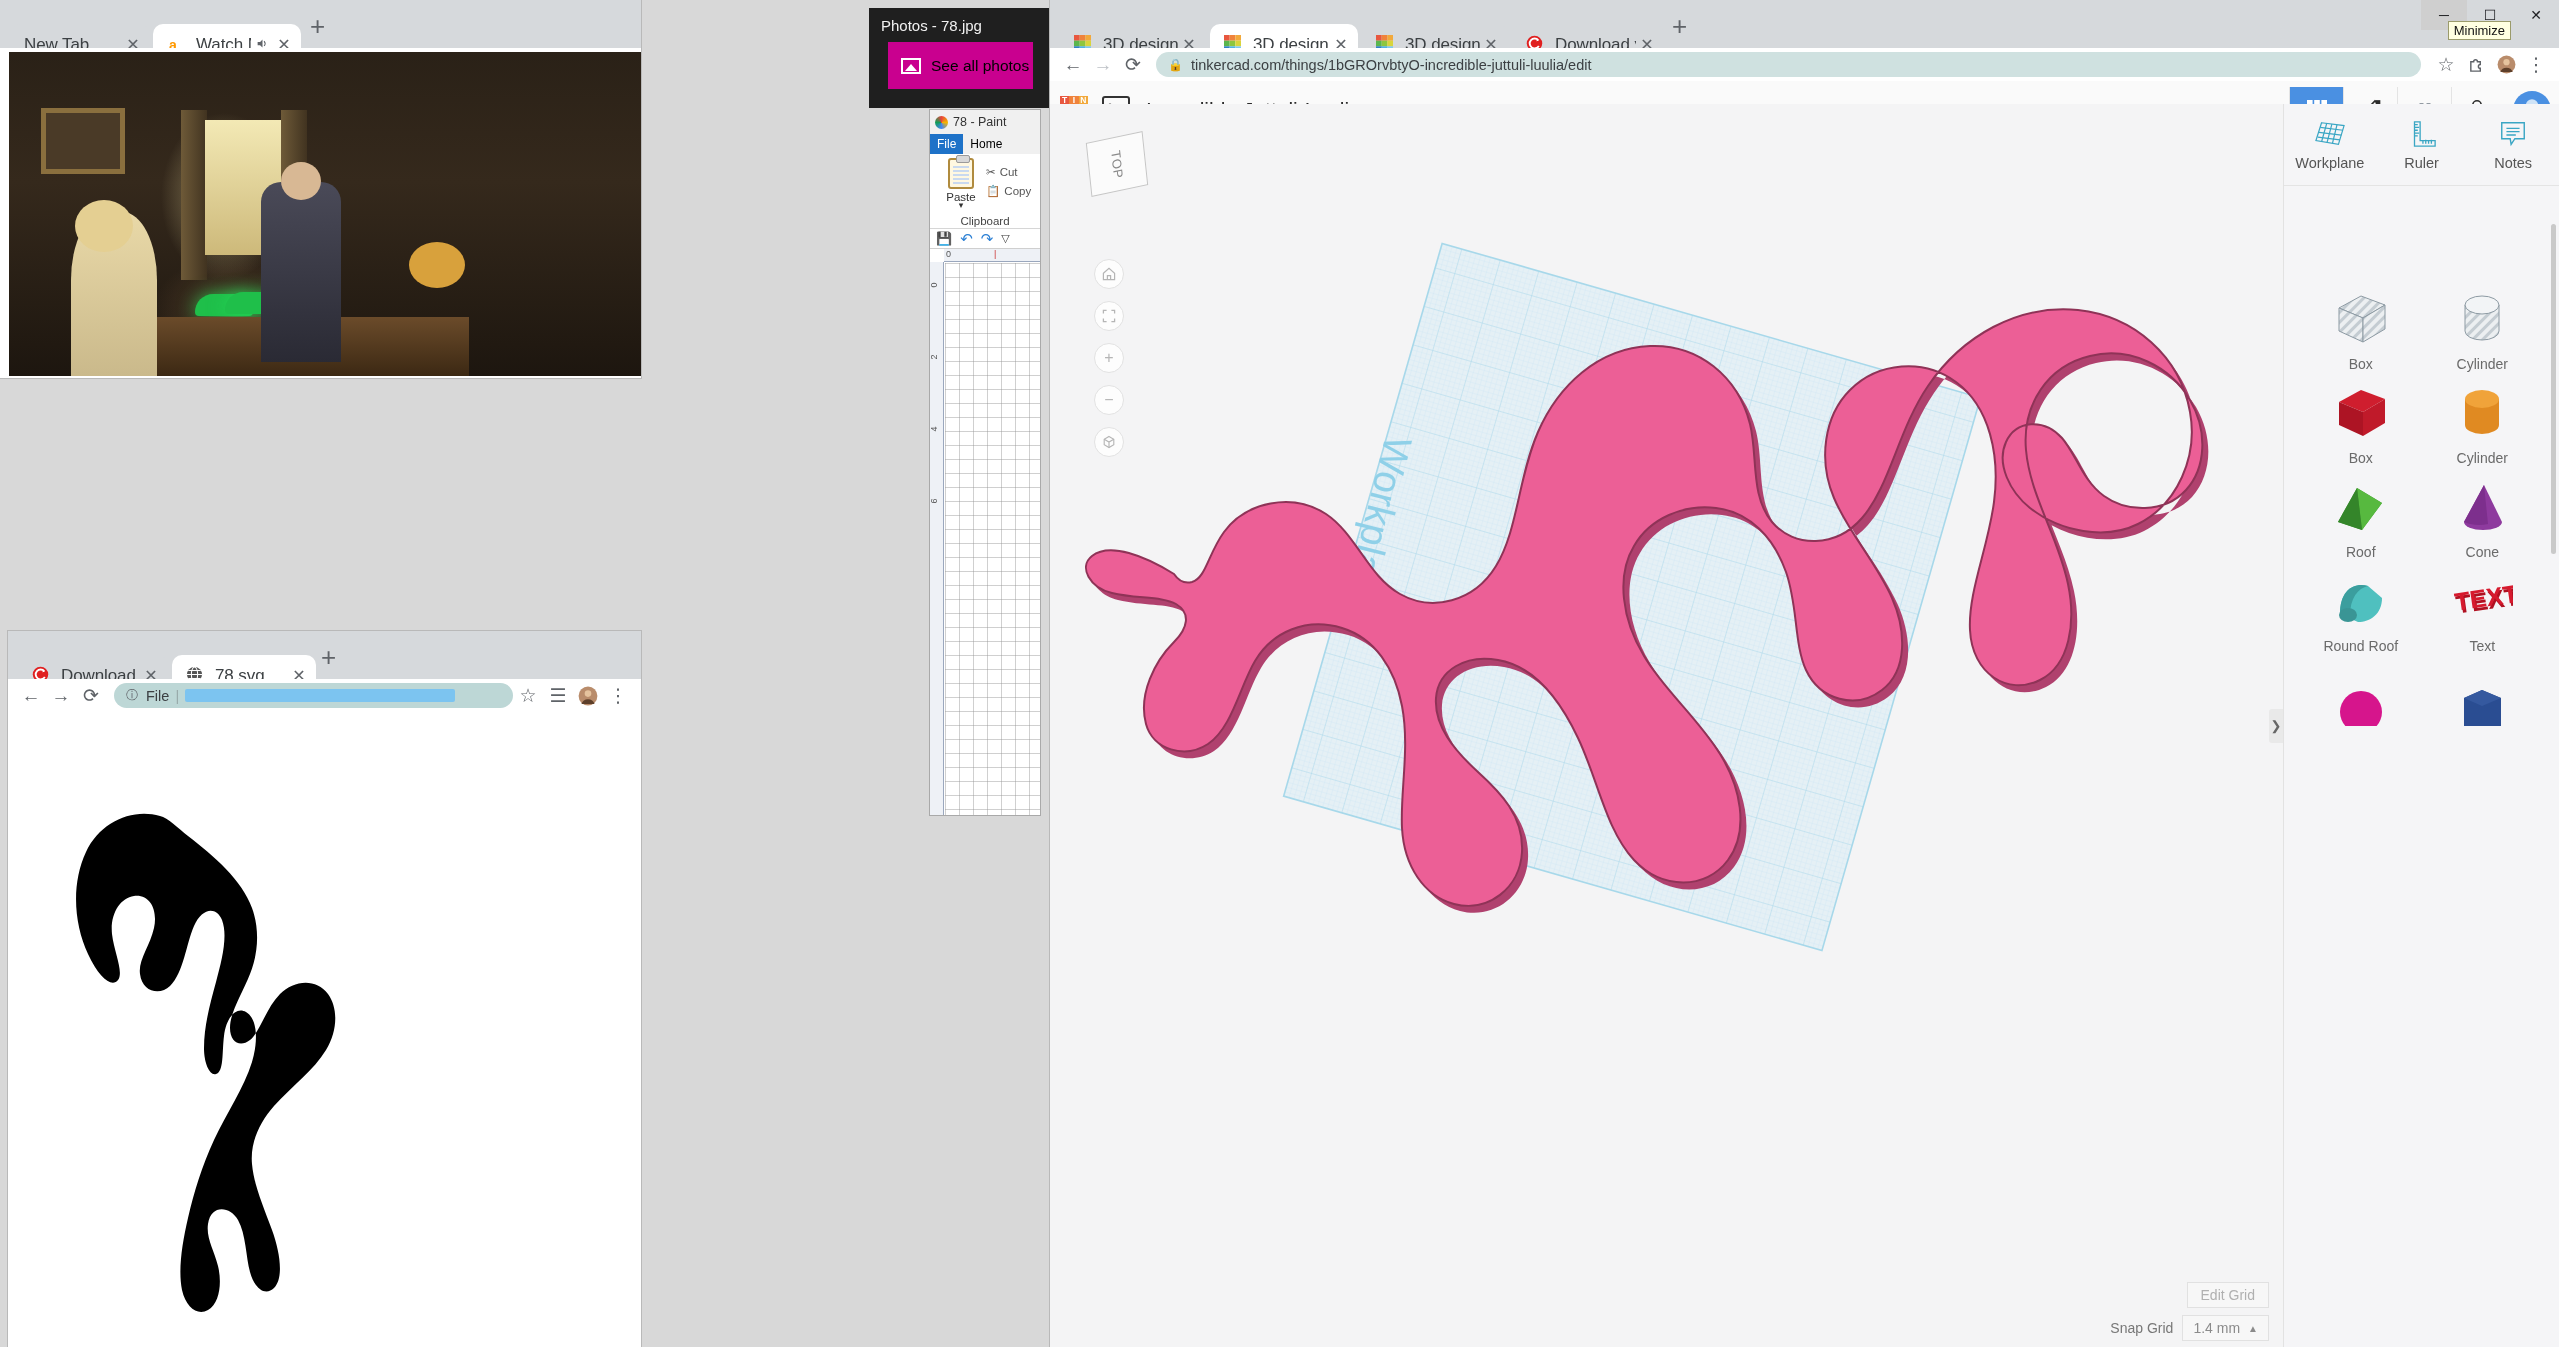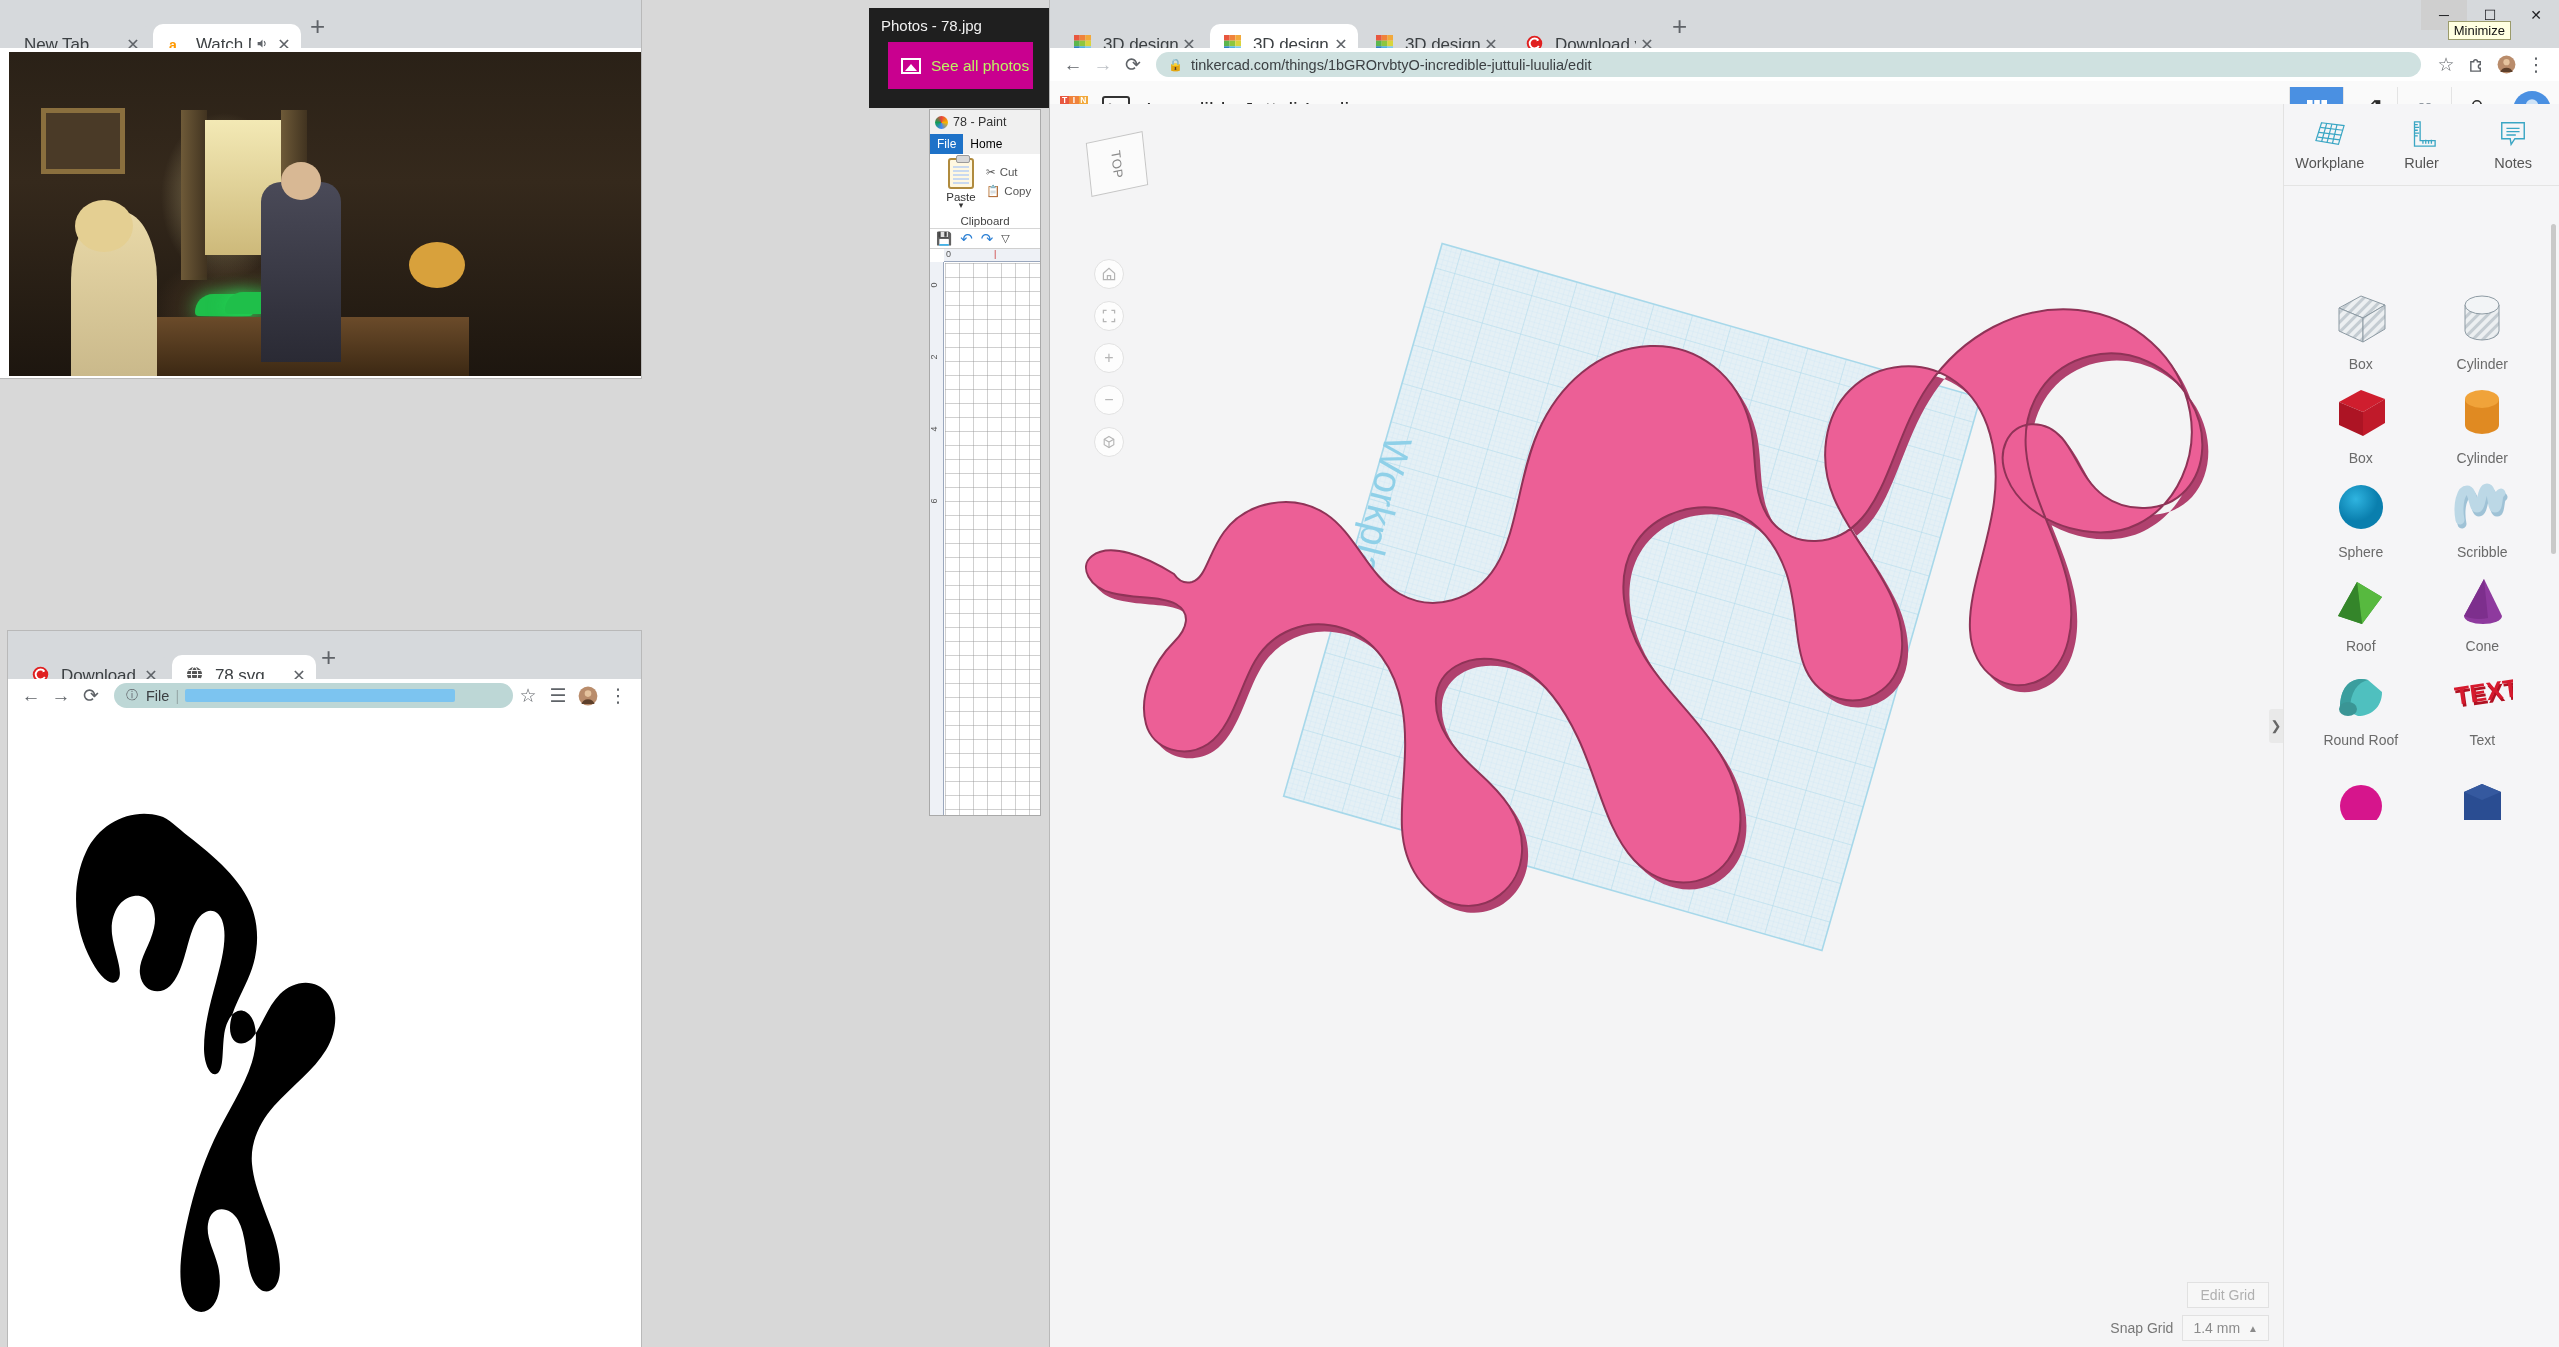--- a/index.html
+++ b/index.html
@@ -53,21 +53,21 @@
   .v-desk { position:absolute; left:100px; top:265px; width:360px; height:70px;
             background:linear-gradient(180deg,#6b4b2a,#33220f); }
   .v-person { position:absolute; border-radius:40% 40% 6px 6px; }
 
   
   #win-photos { left:869px; top:0; width:181px; height:100px; background:#1f1f1f;
                 color:#fff;margin-top:8px; }
   #win-photos .ph-title { padding:9px 12px 0 12px; font-size:15px; color:#f1f1f1; }
   .ph-btn { position:absolute; left:19px; top:34px; width:145px; height:47px;
             background:#c9008f; display:flex; align-items:center; padding-left:13px;
-            font-size:15.5px; color:#bef264; gap:10px; }
+            font-size:15.5px; color:#000000; gap:10px; }
   .ph-ico { width:20px; height:16px; border:2px solid #fff; position:relative; }
   .ph-ico::after { content:""; position:absolute; left:2px; bottom:1px; width:0; height:0;
                    border-left:6px solid transparent; border-right:6px solid transparent;
                    border-bottom:7px solid #fff; }
 
   
   #win-paint { left:930px; top:110px; width:110px; height:705px; background:#f0f0f0;
                box-shadow:0 0 0 1px #a9a9a9; }
   .pt-title { height:24px; display:flex; align-items:center; gap:5px; padding-left:5px;
               font-size:12.5px; color:#333; background:#f0f0f0; }
@@ -904,43 +904,20 @@
             <span class="shp">
               <svg width="62" height="60" viewBox="0 0 62 60">
                 <path d="M14 15 h34 v26 a17 9 0 0 1 -34 0 Z" fill="#e08a22"></path>
                 <ellipse cx="31" cy="15" rx="17" ry="9" fill="#f0a33a"></ellipse>
               </svg>
             </span>
             <span class="nm">Cylinder</span>
           </div>
         </div>
 
-        <div class="tp-row">
-          <div class="tp-cell">
-            <span class="shp">
-              <svg width="62" height="60" viewBox="0 0 62 60">
-                <radialGradient id="sphg" cx="38%" cy="32%">
-                    <stop offset="0" stop-color="#2fb4e0"></stop>
-                    <stop offset="1" stop-color="#0a7fae"></stop>
-                  </radialGradient>
-                <circle cx="31" cy="29" r="22" fill="url(#sphg)"></circle>
-              </svg>
-            </span>
-            <span class="nm">Sphere</span>
-          </div>
-          <div class="tp-cell">
-            <span class="shp">
-              <svg width="62" height="60" viewBox="0 0 62 60">
-                <path d="M11 46 C8 30 12 16 18 16 C24 16 24 34 28 34 C33 34 32 14 38 14 C44 14 42 34 46 34 C50 34 48 20 52 19" fill="none" stroke="#9fc2d6" stroke-width="9" stroke-linecap="round" stroke-linejoin="round"></path>
-                <path d="M9 42 C6 26 10 12 16 12 C22 12 22 30 26 30 C31 30 30 10 36 10 C42 10 40 30 44 30 C48 30 46 16 50 15" fill="none" stroke="#bcd8e6" stroke-width="9" stroke-linecap="round" stroke-linejoin="round"></path>
-              </svg>
-            </span>
-            <span class="nm">Scribble</span>
-          </div>
-        </div>
 
         <div class="tp-row">
           <div class="tp-cell">
             <span class="shp">
               <svg width="62" height="60" viewBox="0 0 62 60">
                 <path d="M8 44 L27 10 L52 25 L32 52 Z" fill="#3f9a2e"></path>
                 <path d="M27 10 L52 25 L32 52 Z" fill="#57b93f"></path>
                 <path d="M8 44 L27 10 L32 52 Z" fill="#34852a"></path>
               </svg>
             </span>

